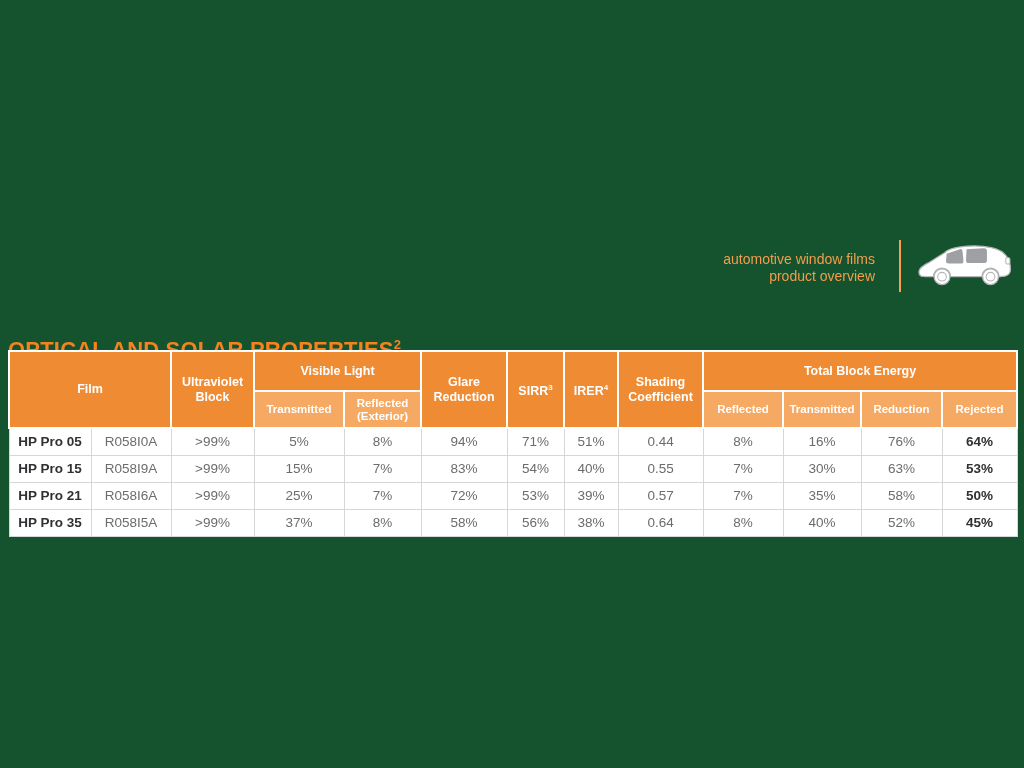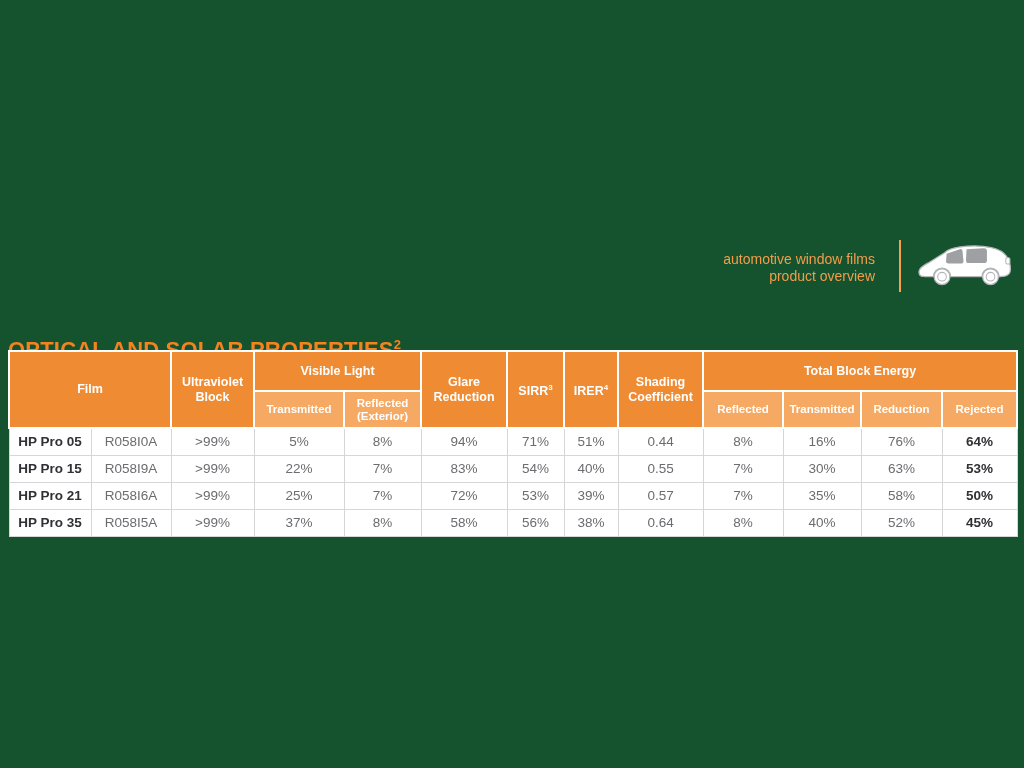--- a/index.html
+++ b/index.html
@@ -109,21 +109,21 @@
           <td>0.44</td>
           <td>8%</td>
           <td>16%</td>
           <td>76%</td>
           <td class="rej">64%</td>
         </tr>
         <tr>
           <td class="film">HP Pro 15</td>
           <td class="code">R058I9A</td>
           <td>&gt;99%</td>
-          <td>22%</td>
+          <td>15%</td>
           <td>7%</td>
           <td>83%</td>
           <td>54%</td>
           <td>40%</td>
           <td>0.55</td>
           <td>7%</td>
           <td>30%</td>
           <td>63%</td>
           <td class="rej">53%</td>
         </tr>

